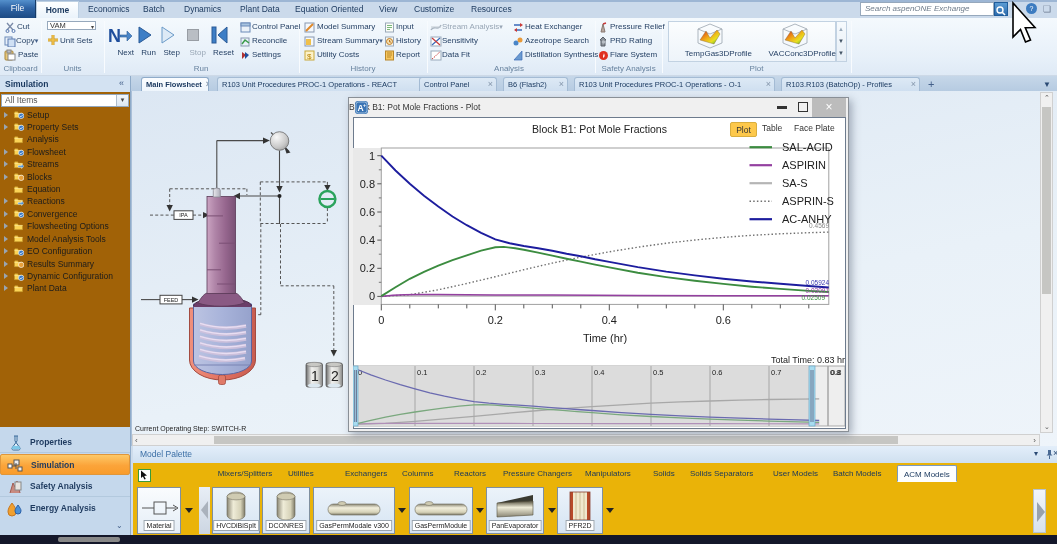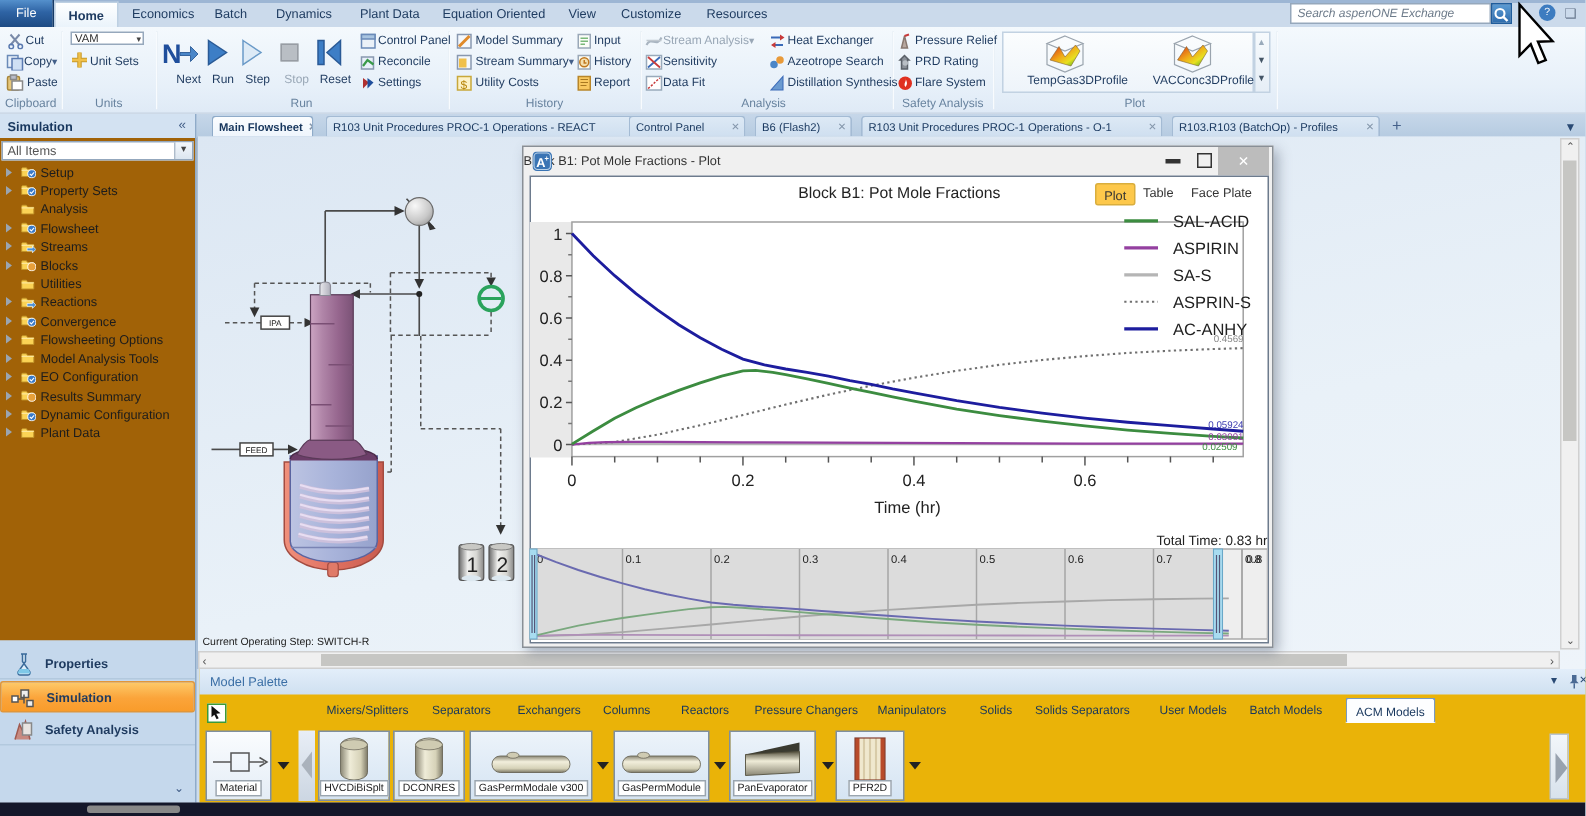--- a/index.html
+++ b/index.html
@@ -331,21 +331,21 @@
         <path d="M1 4 H10" stroke="#fde79a" stroke-width=".8"></path>
         <circle cx="8.5" cy="6.5" r="3" fill="#e8a03a" stroke="#fff" stroke-width=".7"></circle>
       </svg>
       <span class="txt">Blocks</span>
     </div>
 <div class="trow" style="top:91.0px">
       <svg class="fold" width="11" height="10" viewBox="0 0 11 10">
         <path d="M1 2.5 L1 8.5 L10 8.5 L10 3.5 L5.5 3.5 L4.5 2 L1.5 2 Z" fill="#fbd355" stroke="#c09228" stroke-width=".7"></path>
         <path d="M1 4 H10" stroke="#fde79a" stroke-width=".8"></path>
       </svg>
-      <span class="txt">Utilities</span>
+      <span class="txt">Equation</span>
     </div>
 <div class="trow" style="top:103.4px">
       <span class="exp"></span>
       <svg class="fold" width="11" height="10" viewBox="0 0 11 10">
         <path d="M1 2.5 L1 8.5 L10 8.5 L10 3.5 L5.5 3.5 L4.5 2 L1.5 2 Z" fill="#fbd355" stroke="#c09228" stroke-width=".7"></path>
         <path d="M1 4 H10" stroke="#fde79a" stroke-width=".8"></path>
         <path d="M5 6 h4 v-1.5 l2.5 2.5 -2.5 2.5 V8 H5 Z" fill="#4a90d8" stroke="#fff" stroke-width=".5"></path>
       </svg>
       <span class="txt">Reactions</span>
     </div>
@@ -430,20 +430,27 @@
         <path d="M5 7 h4 M9 4 v6" stroke="#555" fill="none"></path>
       </svg>
       <span class="lab">Simulation</span>
     </div>
 <div class="lbtn" style="top:49px">
       <svg class="abs" style="left:7px;top:3px" width="16" height="16" viewBox="0 0 16 16">
         <path d="M3 14 L6 4 L8 8 L10 2 L13 14" fill="#c88a80" stroke="#a05a50"></path>
         <rect x="8" y="3" width="6" height="8" fill="#e8e4e0" stroke="#888"></rect>
       </svg>
       <span class="lab">Safety Analysis</span>
+    </div>
+<div class="lbtn" style="top:71px;border-bottom:none">
+      <svg class="abs" style="left:7px;top:3px" width="16" height="16" viewBox="0 0 16 16">
+        <path d="M5 2 C8 6 9 8 9 11 a4 4 0 1 1 -8 0 C1 8 2 6 5 2" fill="#f0a030" stroke="#c87820"></path>
+        <path d="M11 4 C13 7 14 8 14 10 a3 3 0 1 1 -6 0 C8 8 9 7 11 4" fill="#4a90d8" stroke="#2a60a8"></path>
+      </svg>
+      <span class="lab">Energy Analysis</span>
     </div>
 <div class="abs" style="left:116px;top:94px;font-size:8px;color:#44608a">⌄</div>
 </div>
 
 <div class="abs" id="canvas">
 <svg width="926" height="355" viewBox="0 0 926 355" style="position:absolute;left:0;top:0">
 <defs>
 <linearGradient id="colg" x1="0" y1="0" x2="1" y2="0">
 <stop offset="0" stop-color="#cba4c2"></stop>
           <stop offset=".28" stop-color="#b085a8"></stop>
@@ -701,21 +708,21 @@
 
 <div class="abs" id="palette">
 <div id="paltitle">Model Palette</div>
 <div class="abs" style="left:901px;top:3px;font-size:8px;color:#2a4a74">▾</div>
 <svg class="abs" style="left:912px;top:3px" width="9" height="11" viewBox="0 0 9 11">
       <path d="M3 1 h3 v4 l1.5 1.5 h-6 L3 5 Z" fill="#4a6a94"></path>
       <line x1="4.5" y1="6.5" x2="4.5" y2="10" stroke="#4a6a94"></line>
     </svg>
 <div class="abs" style="left:920px;top:2px;font-size:9px;color:#2a4a74">×</div>
 <div class="ptab" style="left:81px;width:62px;text-align:center">Mixers/Splitters</div>
-<div class="ptab" style="left:155px">Separators</div>
+<div class="ptab" style="left:155px">Utilities</div>
 <div class="ptab" style="left:212px">Exchangers</div>
 <div class="ptab" style="left:269px">Columns</div>
 <div class="ptab" style="left:321px">Reactors</div>
 <div class="ptab" style="left:370px">Pressure Changers</div>
 <div class="ptab" style="left:452px">Manipulators</div>
 <div class="ptab" style="left:520px">Solids</div>
 <div class="ptab" style="left:557px">Solids Separators</div>
 <div class="ptab" style="left:640px">User Models</div>
 <div class="ptab" style="left:700px">Batch Models</div>
 <div class="ptab sel" style="left:764px">ACM Models</div>

